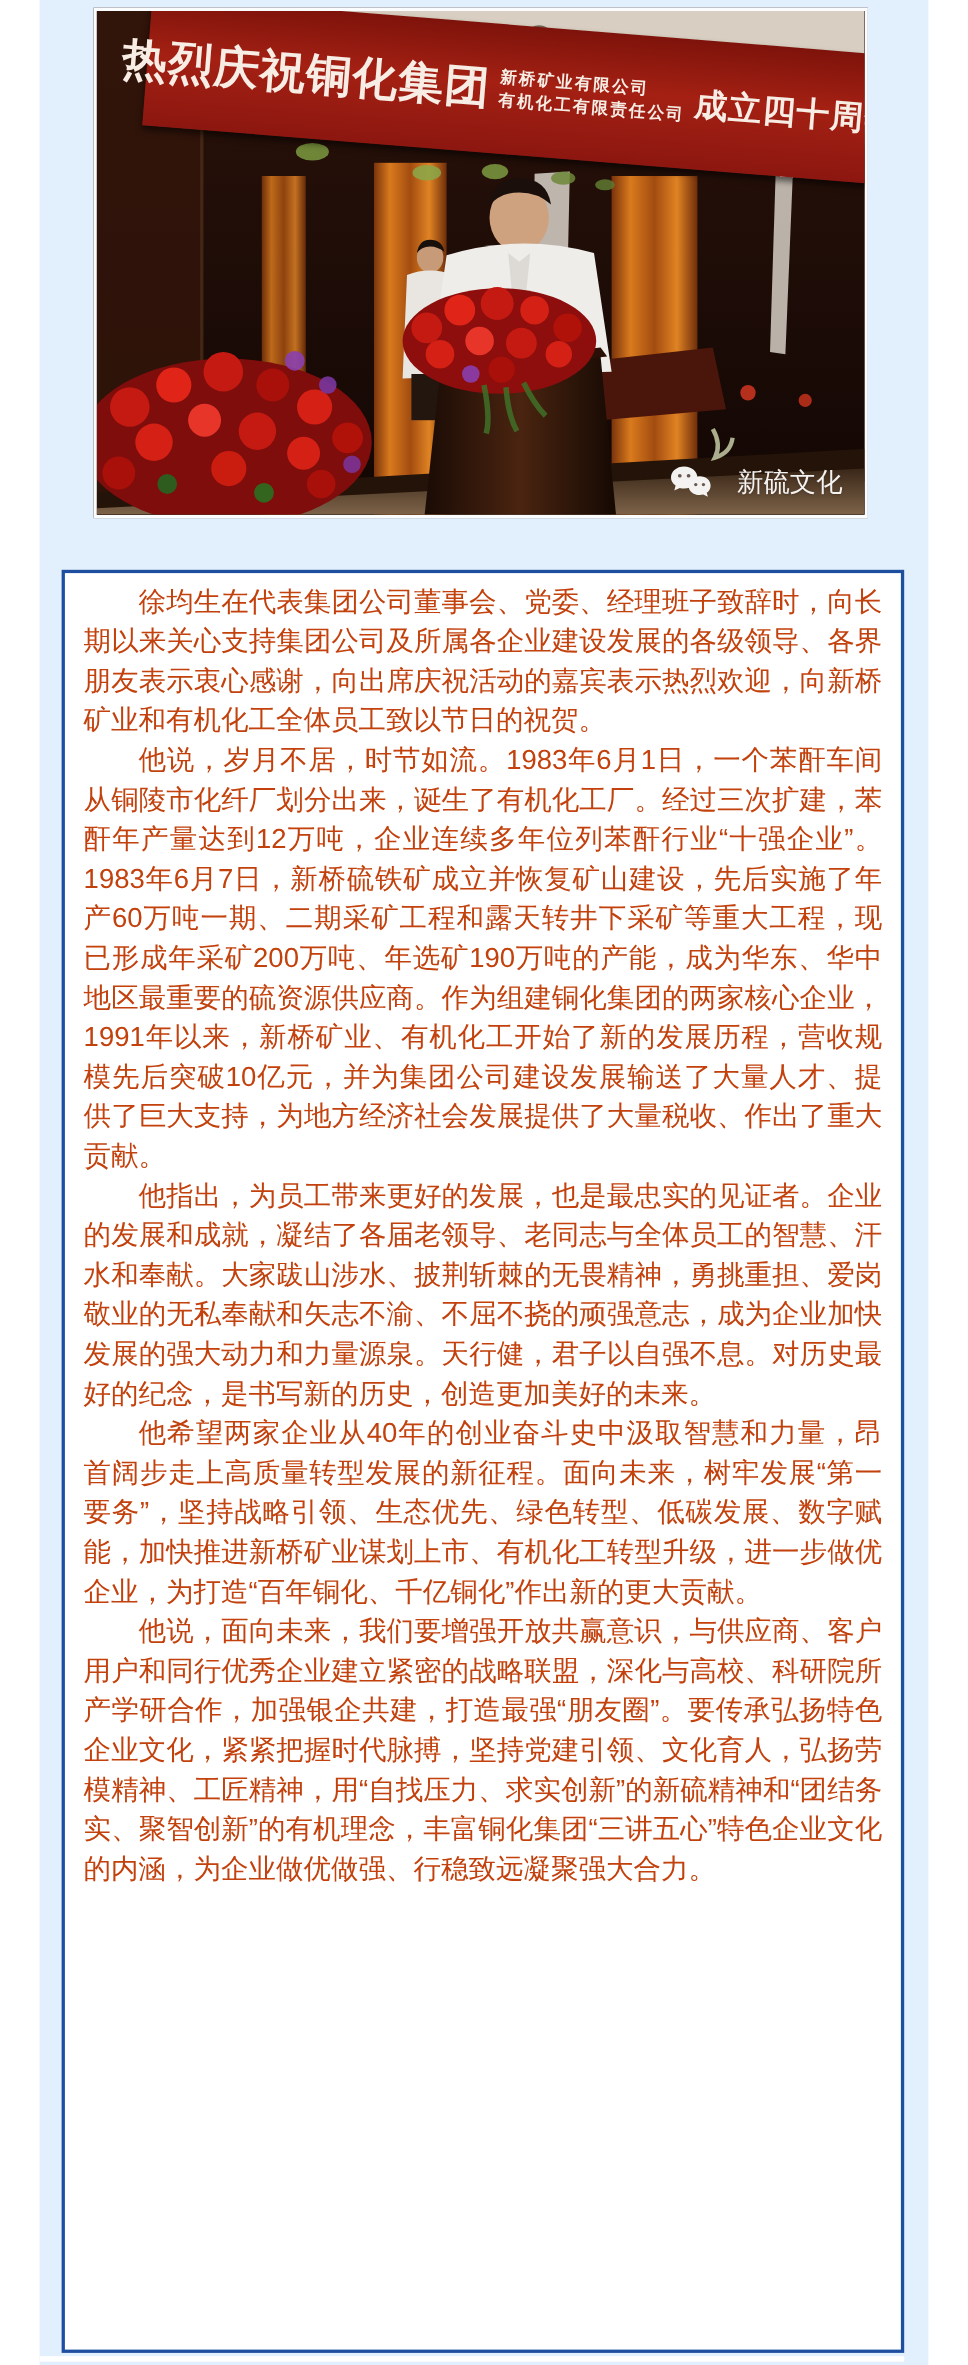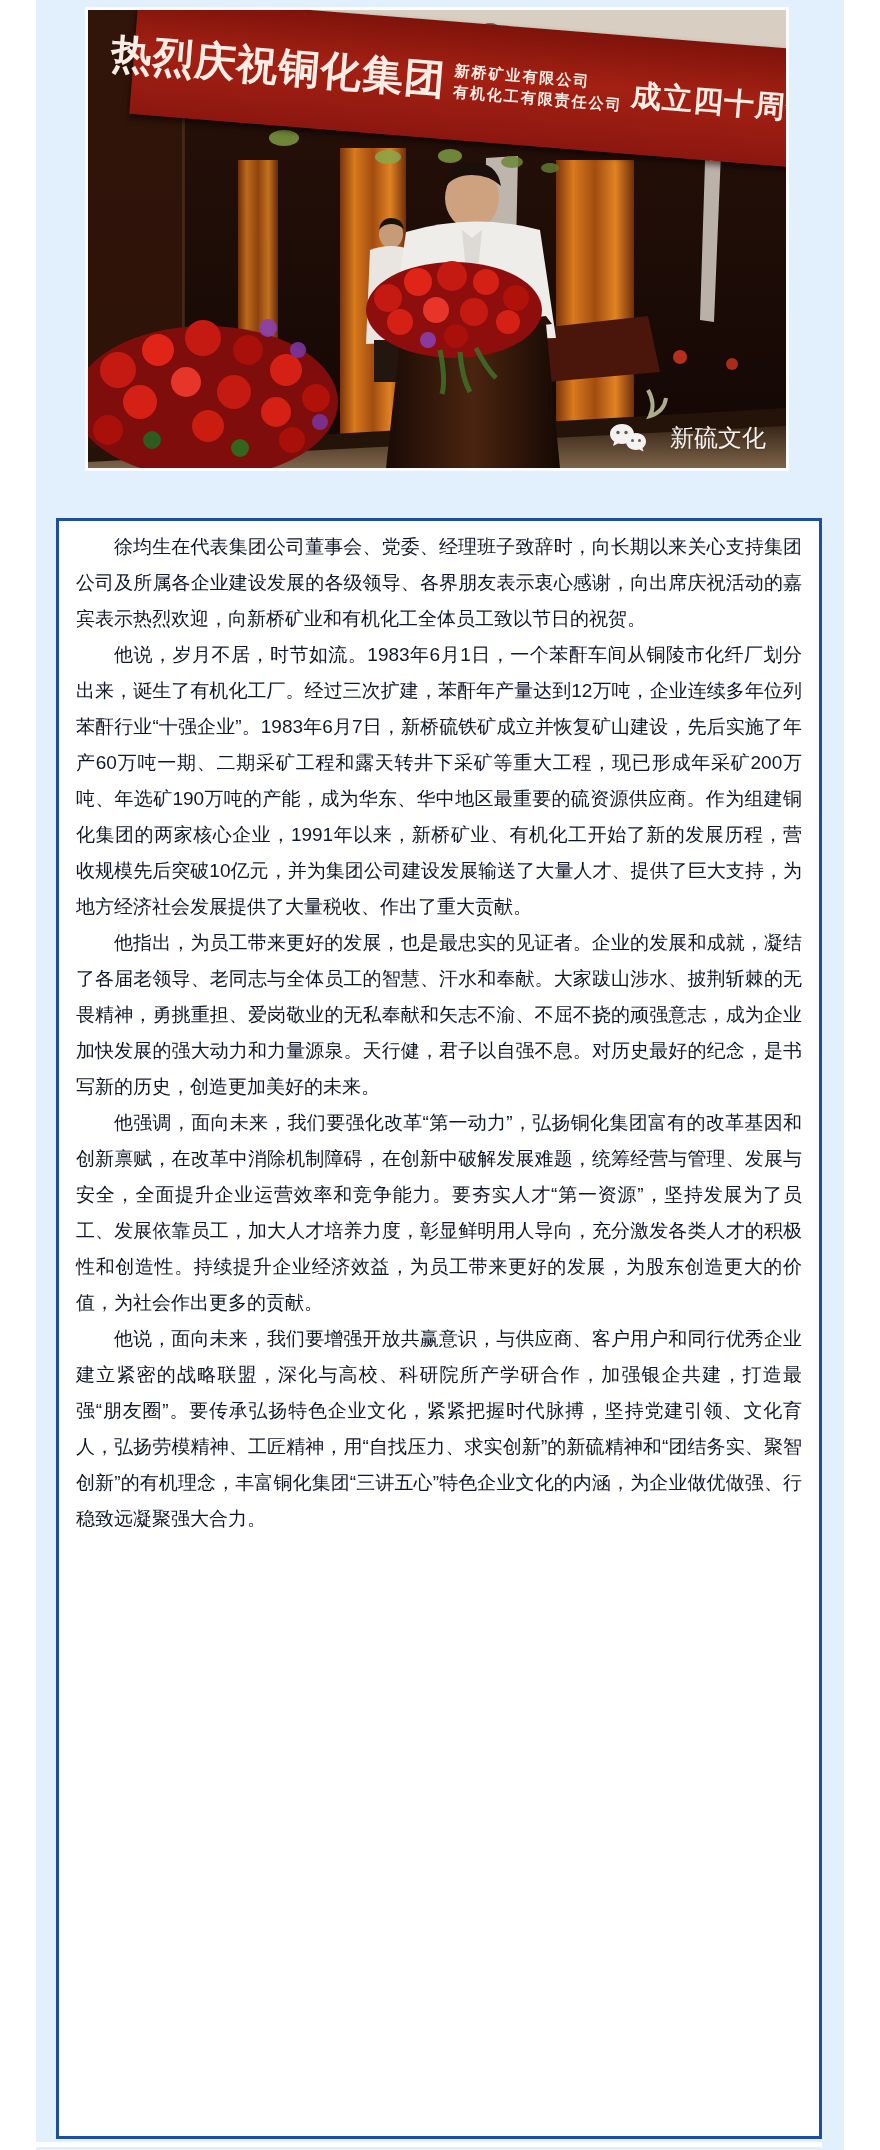--- a/index.html
+++ b/index.html
@@ -32,22 +32,22 @@
     color:#fdfdfd;font-size:24px;opacity:.95;text-shadow:0 1px 2px rgba(60,40,30,.6);
   }
   .watermark svg{position:static;width:38px;height:32px;}
 
   
   .article{
     position:absolute;left:56px;top:518px;width:766px;height:1621px;box-sizing:border-box;
     background:#ffffff;border:3px solid #1d4e9f;padding:8px 17px 28px 17px;overflow:hidden;
   }
   .article p{
-    margin:0;text-indent:2em;font-size:19px;line-height:36px;
-    text-align:justify;color:#0f172a;
+    margin:0;text-indent:2em;font-size:25px;line-height:36px;
+    text-align:justify;color:#c2410c;
   }
 </style>
 </head>
 <body>
 
 <div class="panel"></div>
 
 <div class="photo">
   <svg viewBox="0 0 698 458" preserveAspectRatio="none" aria-hidden="true">
     <defs>
@@ -192,17 +192,17 @@
         <circle cx="30.5" cy="18.5" r="1.5" fill="#6b5a50"></circle>
     </svg>
     <span>新硫文化</span>
   </div>
 </div>
 
 <div class="article">
   <p>徐均生在代表集团公司董事会、党委、经理班子致辞时，向长期以来关心支持集团公司及所属各企业建设发展的各级领导、各界朋友表示衷心感谢，向出席庆祝活动的嘉宾表示热烈欢迎，向新桥矿业和有机化工全体员工致以节日的祝贺。</p>
   <p>他说，岁月不居，时节如流。1983年6月1日，一个苯酐车间从铜陵市化纤厂划分出来，诞生了有机化工厂。经过三次扩建，苯酐年产量达到12万吨，企业连续多年位列苯酐行业“十强企业”。1983年6月7日，新桥硫铁矿成立并恢复矿山建设，先后实施了年产60万吨一期、二期采矿工程和露天转井下采矿等重大工程，现已形成年采矿200万吨、年选矿190万吨的产能，成为华东、华中地区最重要的硫资源供应商。作为组建铜化集团的两家核心企业，1991年以来，新桥矿业、有机化工开始了新的发展历程，营收规模先后突破10亿元，并为集团公司建设发展输送了大量人才、提供了巨大支持，为地方经济社会发展提供了大量税收、作出了重大贡献。</p>
   <p>他指出，为员工带来更好的发展，也是最忠实的见证者。企业的发展和成就，凝结了各届老领导、老同志与全体员工的智慧、汗水和奉献。大家跋山涉水、披荆斩棘的无畏精神，勇挑重担、爱岗敬业的无私奉献和矢志不渝、不屈不挠的顽强意志，成为企业加快发展的强大动力和力量源泉。天行健，君子以自强不息。对历史最好的纪念，是书写新的历史，创造更加美好的未来。</p>
-  <p>他强调，面向未来，我们要强化改革“第一动力”，弘扬铜化集团富有的改革基因和创新禀赋，在改革中消除机制障碍，在创新中破解发展难题，统筹经营与管理、发展与安全，全面提升企业运营效率和竞争能力。要夯实人才“第一资源”，坚持发展为了员工、发展依靠员工，加大人才培养力度，彰显鲜明用人导向，充分激发各类人才的积极性和创造性。持续提升企业经济效益，为员工带来更好的发展，为股东创造更大的价值，为社会作出更多的贡献。</p>
+  <p>他希望两家企业从40年的创业奋斗史中汲取智慧和力量，昂首阔步走上高质量转型发展的新征程。面向未来，树牢发展“第一要务”，坚持战略引领、生态优先、绿色转型、低碳发展、数字赋能，加快推进新桥矿业谋划上市、有机化工转型升级，进一步做优企业，为打造“百年铜化、千亿铜化”作出新的更大贡献。</p>
   <p>他说，面向未来，我们要增强开放共赢意识，与供应商、客户用户和同行优秀企业建立紧密的战略联盟，深化与高校、科研院所产学研合作，加强银企共建，打造最强“朋友圈”。要传承弘扬特色企业文化，紧紧把握时代脉搏，坚持党建引领、文化育人，弘扬劳模精神、工匠精神，用“自找压力、求实创新”的新硫精神和“团结务实、聚智创新”的有机理念，丰富铜化集团“三讲五心”特色企业文化的内涵，为企业做优做强、行稳致远凝聚强大合力。</p>
 </div>
 
 <div class="bottom-gap"></div>
 
 </body></html>

